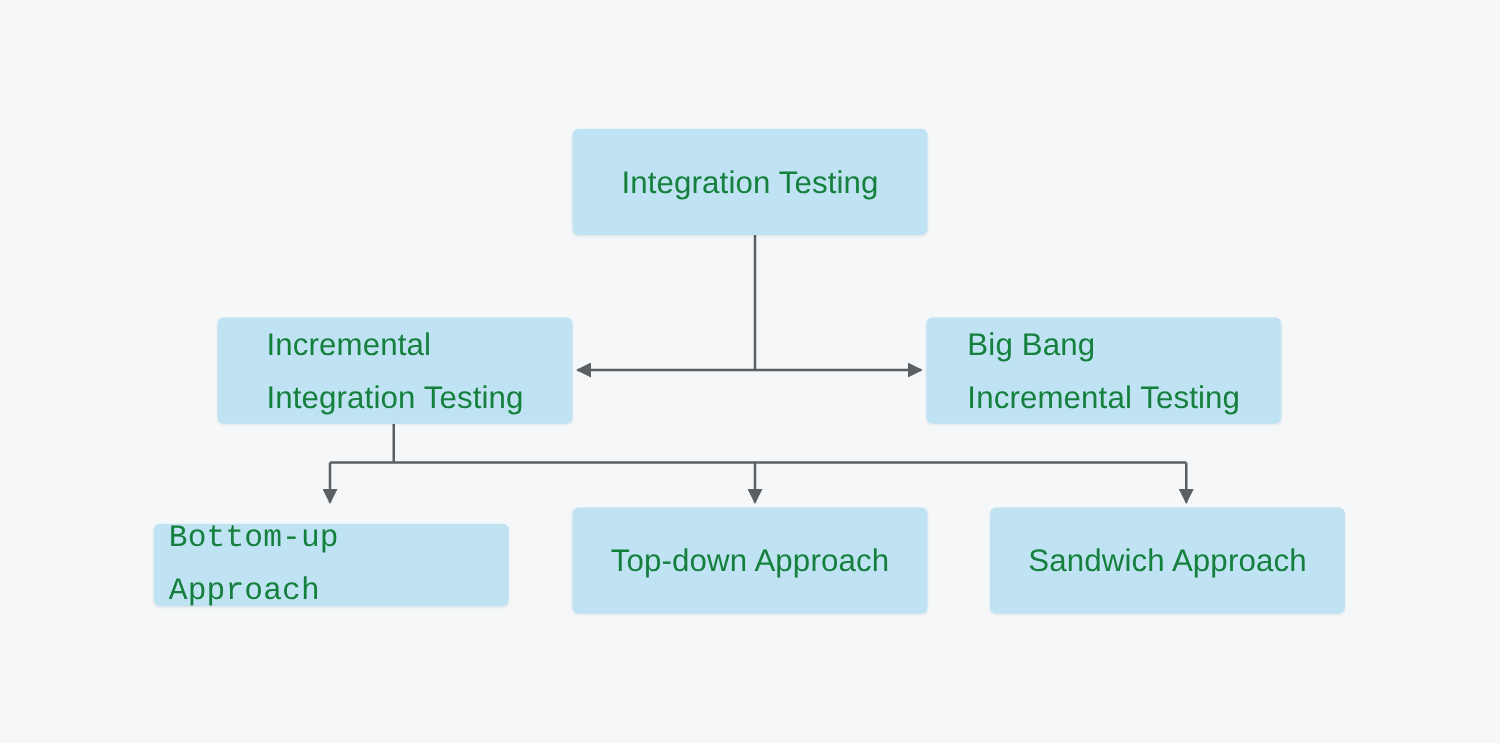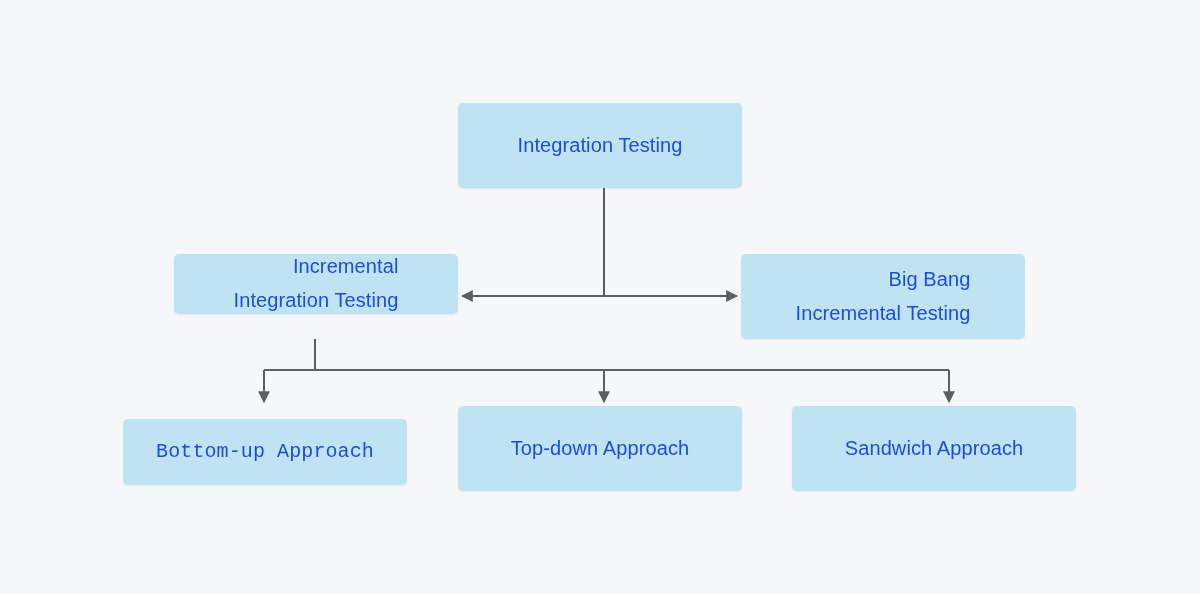--- a/index.html
+++ b/index.html
@@ -26,23 +26,23 @@
     height: 594px;
   }
   .node {
     position: absolute;
     background: #c0e3f3;
     border-radius: 5px;
     box-sizing: border-box;
     display: flex;
     align-items: center;
     justify-content: center;
-    text-align: right;
-    color: #1d4ed8;
-    font-size: 20px;
+    text-align: left;
+    color: #15803d;
+    font-size: 25px;
     font-weight: 500;
     line-height: 1.68;
     letter-spacing: 0.1px;
     box-shadow: 0 1px 2px rgba(30, 60, 80, 0.07);
   }
   .node .node-label {
     display: block;
     white-space: pre-line;
     padding: 0 12px;
   }
@@ -51,21 +51,21 @@
     left: 458px;
     top: 103px;
     width: 284px;
     height: 85px;
   }
   
   #node-incremental-integration-testing {
     left: 174px;
     top: 254px;
     width: 284px;
-    height: 60px;
+    height: 85px;
   }
   #node-big-bang-integration-testing {
     left: 741px;
     top: 254px;
     width: 284px;
     height: 85px;
   }
   
   #node-bottom-up-approach {
     left: 123px;

